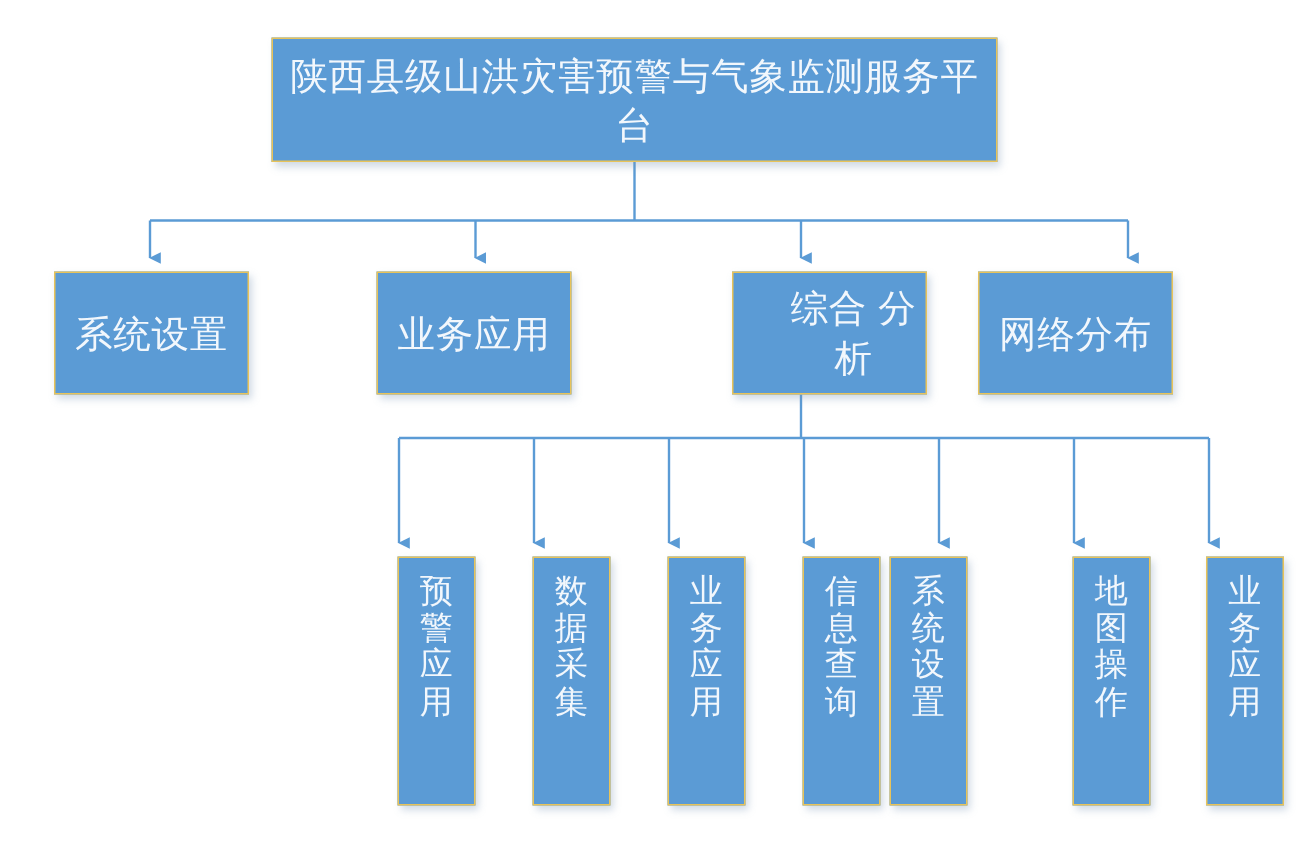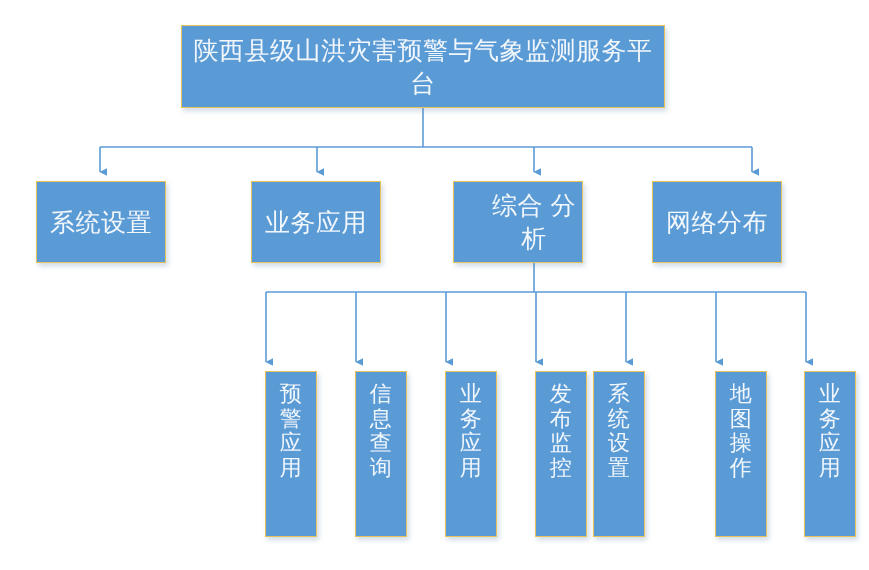--- a/index.html
+++ b/index.html
@@ -32,21 +32,21 @@
   .node.title{
     left:181px;top:25px;width:484px;height:83px;
     font-size:25px;
   }
   .node.lvl2{
     top:181px;width:130px;height:82px;
     font-size:25px;
   }
   .node.lvl2.c0{left:36px;}
   .node.lvl2.c1{left:251px;}
-  .node.lvl2.c2{left:453px;padding-left:32px;}
+  .node.lvl2.c2{left:488px;padding-left:32px;}
   .node.lvl2.c3{left:652px;}
 
   .node.lvl3{
     top:371px;width:52px;height:166px;
     font-size:22px;
     line-height:1.12;
     padding:10px 0 0 0;
     align-items:flex-start;
     margin-left:25px;
   }
@@ -105,27 +105,27 @@
 
   <div class="node lvl2 c0">系统设置</div>
   <div class="node lvl2 c1">业务应用</div>
   <div class="node lvl2 c2">综合 分析</div>
   <div class="node lvl2 c3">网络分布</div>
 
   <div class="node lvl3 d0">
     <span class="vtext">预警应用</span>
   </div>
   <div class="node lvl3 d1">
-    <span class="vtext">信息查询</span>
+    <span class="vtext">数据采集</span>
   </div>
   <div class="node lvl3 d2">
     <span class="vtext">业务应用</span>
   </div>
   <div class="node lvl3 d3">
-    <span class="vtext">发布监控</span>
+    <span class="vtext">信息查询</span>
   </div>
   <div class="node lvl3 d4">
     <span class="vtext">系统设置</span>
   </div>
   <div class="node lvl3 d6">
     <span class="vtext">业务应用</span>
   </div>
   <div class="node lvl3 d5">
     <span class="vtext">地图操作</span>
   </div>

